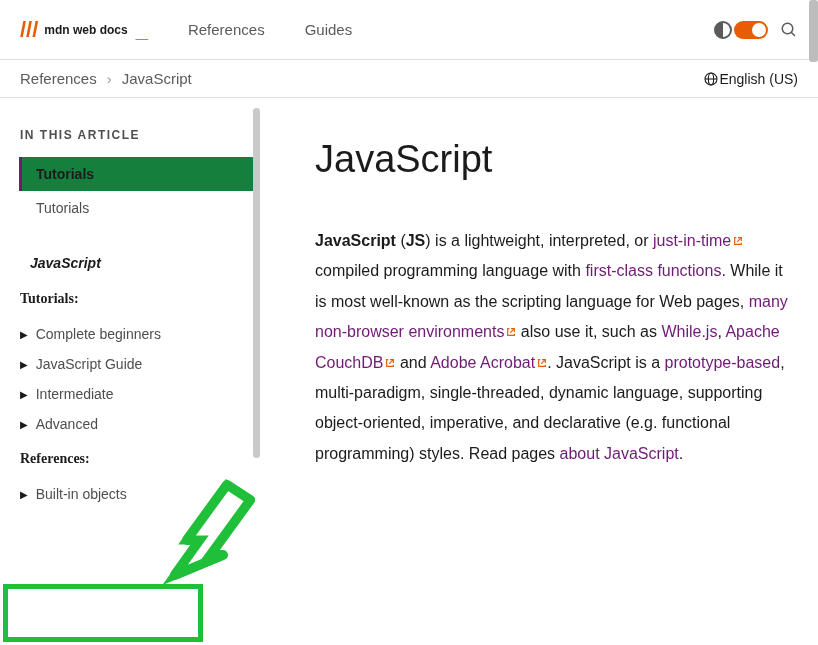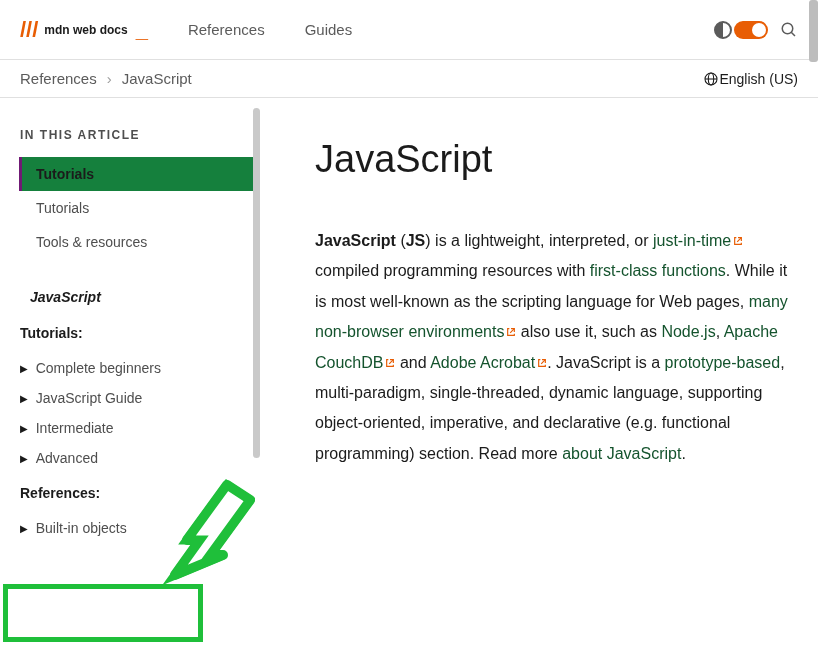--- a/index.html
+++ b/index.html
@@ -23,29 +23,29 @@
 .lang { margin-left: auto; display: flex; align-items: center; color: #1b1b1b; font-size: 14px; cursor: pointer; }
 .globe { width: 16px; height: 16px; }
 .body-area { display: flex; height: calc(645px - 100px); }
 .sidebar { width: 260px; padding: 30px 0 0 20px; position: relative; overflow: hidden; }
 .scrollbar-fake { position: absolute; right: 0; top: 10px; width: 7px; height: 350px; background: #c9c9c9; border-radius: 4px; }
 .section-title { font-size: 12px; letter-spacing: 1.5px; color: #4e4e4e; font-weight: 600; margin-bottom: 15px; }
 .toc { list-style: none; margin-bottom: 30px; border-left: 2px solid transparent; }
 .toc li { padding: 9px 14px; font-size: 14px; color: #4e4e4e; cursor: pointer; }
 .toc li.active { background: #15803d; color: #1b1b1b; font-weight: 600; border-left: 3px solid #701a75; margin-left: -3px; }
 .related-js { font-style: italic; font-weight: 600; font-size: 14px; color: #1b1b1b; margin: 20px 0 20px 10px; }
-.cat-title { font-size: 14px; font-weight: 600; color: #1b1b1b; margin-bottom: 12px; }
+.cat-title { font-size: 14px; font-weight: 600; color: #1b1b1b; margin-bottom: 12px; font-family: Liberation Serif, serif; }
 .tree { list-style: none; }
 .tree li { display: flex; align-items: center; gap: 8px; padding: 7px 0; font-size: 14px; color: #4e4e4e; cursor: pointer; }
 .tri { font-size: 10px; color: #1b1b1b; }
 .content { flex: 1; padding: 40px 30px 0 55px; overflow: hidden; }
 h1 { font-size: 38px; font-weight: 500; color: #1b1b1b; margin-bottom: 45px; }
 .para { font-size: 16px; line-height: 1.9; color: #1b1b1b; margin-bottom: 25px; }
 .para b { font-weight: 700; }
-a.lnk { color: #14532d; text-decoration: none; cursor: pointer; }
+a.lnk { color: #701a75; text-decoration: none; cursor: pointer; }
 .ext { display: inline-block; width: 10px; height: 10px; margin-left: 2px; vertical-align: baseline; }
 .annot-box { position: absolute; border: 5px solid #1fbf3a; pointer-events: none; }
 .annot-arrow { position: absolute; pointer-events: none; }
 .page-scrollbar { position: absolute; right: 0; top: 0; width: 9px; height: 62px; background: #bdbdbd; border-radius: 3px; }
 </style>
 </head>
 <body>
 
 <div class="topbar">
   <div class="logo">
@@ -84,21 +84,20 @@
 </div>
 
 <div class="body-area">
   <aside class="sidebar">
     <div class="scrollbar-fake"></div>
 
     <div class="section-title">IN THIS ARTICLE</div>
     <ul class="toc">
       <li class="active">Tutorials</li>
       <li>Tutorials</li>
-      <li>Tools &amp; resources</li>
     </ul>
 
     <div class="related-js">JavaScript</div>
 
     <div class="cat-title">Tutorials:</div>
     <ul class="tree">
       <li>
           <span class="tri">▶</span>
           <span>Complete beginners</span>
         </li>
@@ -126,33 +125,33 @@
   </aside>
 
   <main class="content">
     <h1>JavaScript</h1>
 
     <p class="para">
       <b>JavaScript</b><span> (</span><b>JS</b><span>) is a lightweight, interpreted, or </span><a class="lnk">just-in-time</a><svg class="ext" viewBox="0 0 12 12" fill="none" stroke="#e85d04" stroke-width="1.4">
           <path d="M4 2H2v8h8V8"></path>
           <path d="M6 2h4v4"></path>
           <path d="M10 2L5 7"></path>
-        </svg><span> compiled programming resources with </span><a class="lnk">first-class functions</a><span>. While it is most well-known as the scripting language for Web pages, </span><a class="lnk">many non-browser environments</a><svg class="ext" viewBox="0 0 12 12" fill="none" stroke="#e85d04" stroke-width="1.4">
+        </svg><span> compiled programming language with </span><a class="lnk">first-class functions</a><span>. While it is most well-known as the scripting language for Web pages, </span><a class="lnk">many non-browser environments</a><svg class="ext" viewBox="0 0 12 12" fill="none" stroke="#e85d04" stroke-width="1.4">
           <path d="M4 2H2v8h8V8"></path>
           <path d="M6 2h4v4"></path>
           <path d="M10 2L5 7"></path>
-        </svg><span> also use it, such as </span><a class="lnk">Node.js</a><span>, </span><a class="lnk">Apache CouchDB</a><svg class="ext" viewBox="0 0 12 12" fill="none" stroke="#e85d04" stroke-width="1.4">
+        </svg><span> also use it, such as </span><a class="lnk">While.js</a><span>, </span><a class="lnk">Apache CouchDB</a><svg class="ext" viewBox="0 0 12 12" fill="none" stroke="#e85d04" stroke-width="1.4">
           <path d="M4 2H2v8h8V8"></path>
           <path d="M6 2h4v4"></path>
           <path d="M10 2L5 7"></path>
         </svg><span> and </span><a class="lnk">Adobe Acrobat</a><svg class="ext" viewBox="0 0 12 12" fill="none" stroke="#e85d04" stroke-width="1.4">
           <path d="M4 2H2v8h8V8"></path>
           <path d="M6 2h4v4"></path>
           <path d="M10 2L5 7"></path>
-        </svg><span>. JavaScript is a </span><a class="lnk">prototype-based</a><span>, multi-paradigm, single-threaded, dynamic language, supporting object-oriented, imperative, and declarative (e.g. functional programming) section. Read more </span><a class="lnk">about JavaScript</a><span>.</span>
+        </svg><span>. JavaScript is a </span><a class="lnk">prototype-based</a><span>, multi-paradigm, single-threaded, dynamic language, supporting object-oriented, imperative, and declarative (e.g. functional programming) styles. Read pages </span><a class="lnk">about JavaScript</a><span>.</span>
     </p>
 
   </main>
 </div>
 
 <div class="page-scrollbar"></div>
 
 <div class="annot-box" style="left:3px; top:584px; width:200px; height:58px;"></div>
 <svg class="annot-arrow" style="left:155px; top:460px; width:100px; height:130px;" viewBox="0 0 100 130">
   <g fill="#1fbf3a" stroke="#1fbf3a">

